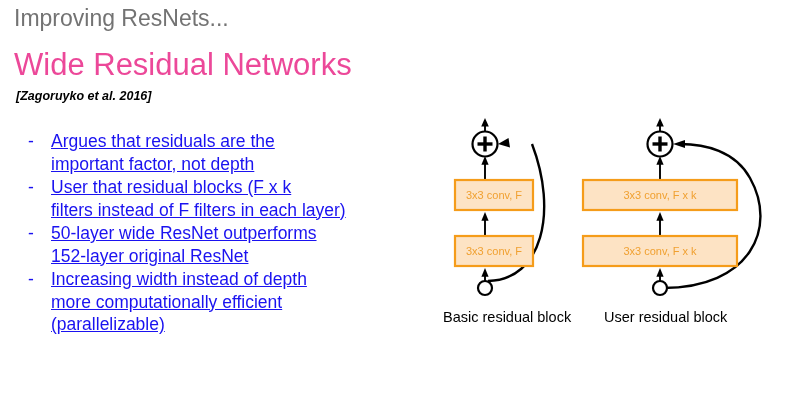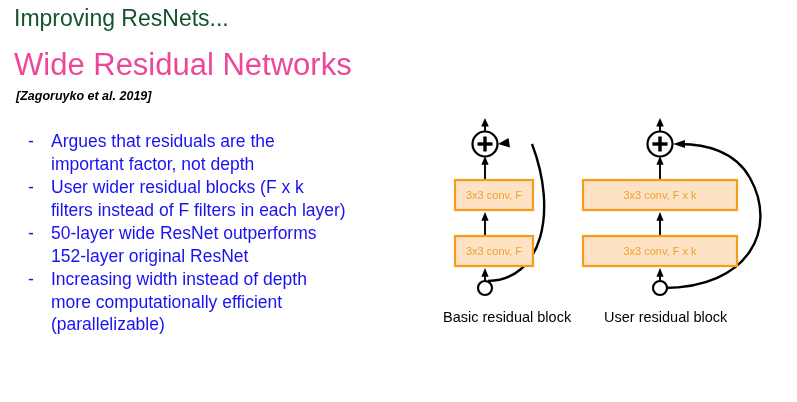--- a/index.html
+++ b/index.html
@@ -16,21 +16,21 @@
     overflow: hidden;
   }
 
   
   #slide-eyebrow {
     position: absolute;
     left: 14px;
     top: 4px;
     font-size: 23px;
     line-height: 28px;
-    color: #14532d;
+    color: #737373;
     white-space: nowrap;
   }
   #slide-title {
     position: absolute;
     left: 14px;
     top: 46px;
     font-size: 31px;
     line-height: 38px;
     color: #ec4899;
     white-space: nowrap;
@@ -63,20 +63,21 @@
     margin-bottom: 1px;
   }
   .bullet-marker {
     flex: 0 0 auto;
     width: 23px;
     color: #1a12f0;
   }
   .bullet-text {
     flex: 1 1 auto;
     white-space: pre-line;
+    text-decoration: underline;
   }
 
   
   #diagram {
     position: absolute;
     left: 430px;
     top: 118px;
     width: 360px;
     height: 215px;
   }
@@ -126,33 +127,33 @@
   #caption-basic { left: 443px; top: 308px; }
   #caption-wide  { left: 604px; top: 308px; }
 </style>
 </head>
 <body>
 
 <div id="slide-eyebrow">Improving ResNets...</div>
 
 <div id="slide-title">Wide Residual Networks</div>
 
-<div id="slide-citation">[Zagoruyko et al. 2019]</div>
+<div id="slide-citation">[Zagoruyko et al. 2016]</div>
 
 <div id="bullet-list">
 
   <div class="bullet-item">
     <span class="bullet-marker">-</span>
     <span class="bullet-text">Argues that residuals are the
 important factor, not depth</span>
   </div>
 
   <div class="bullet-item">
     <span class="bullet-marker">-</span>
-    <span class="bullet-text">User wider residual blocks (F x k
+    <span class="bullet-text">User that residual blocks (F x k
 filters instead of F filters in each layer)</span>
   </div>
 
   <div class="bullet-item">
     <span class="bullet-marker">-</span>
     <span class="bullet-text">50-layer wide ResNet outperforms
 152-layer original ResNet</span>
   </div>
 
   <div class="bullet-item">

